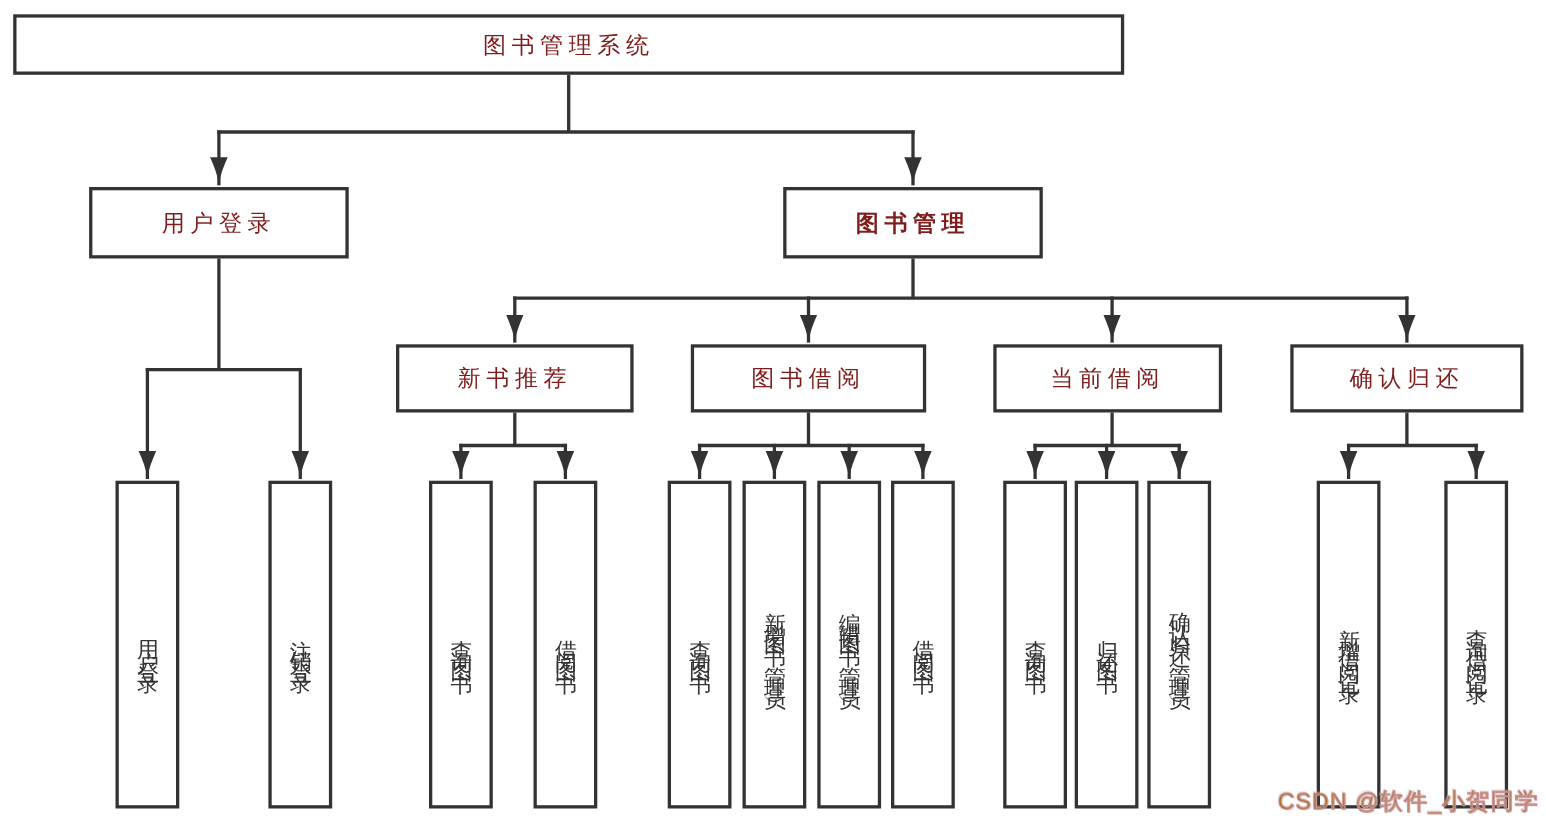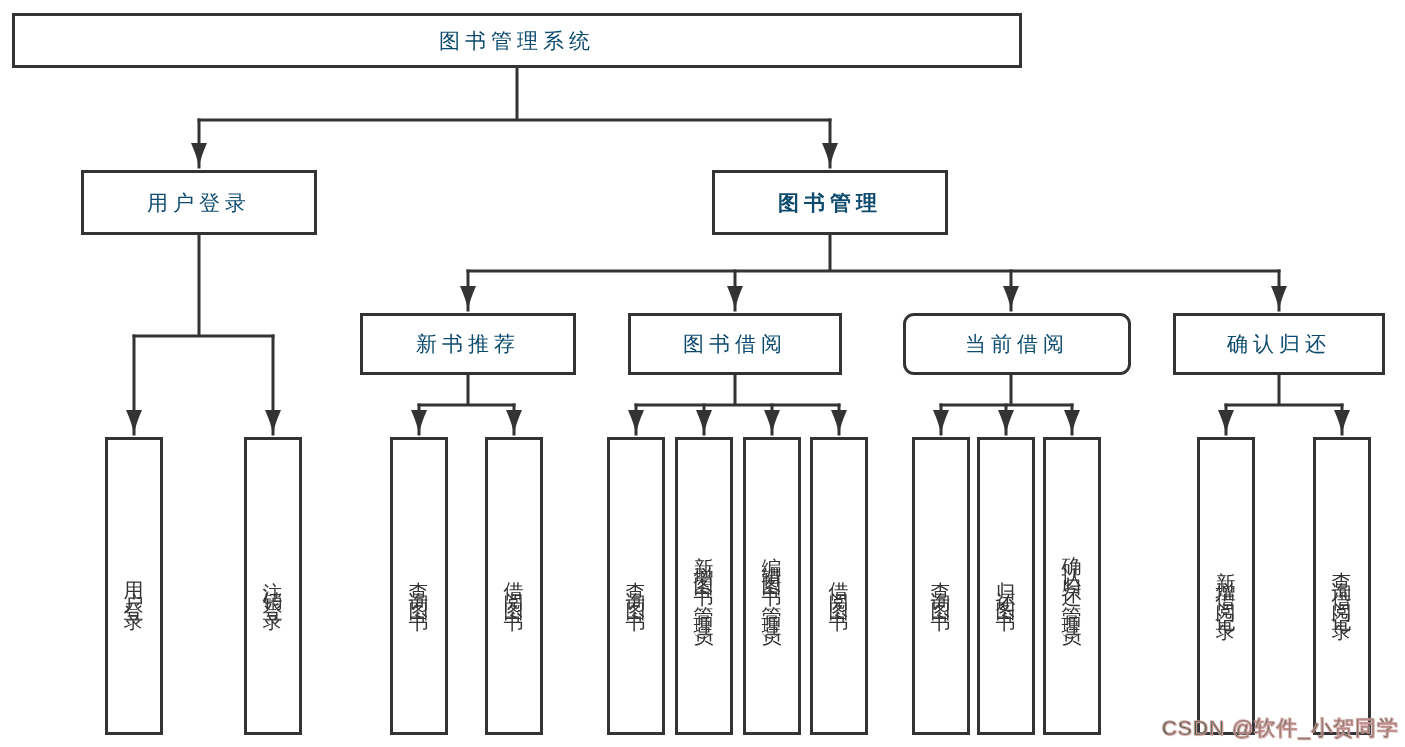--- a/index.html
+++ b/index.html
@@ -13,36 +13,36 @@
   .wires { position:absolute; left:0; top:0; z-index:1; }
 
   .node {
     position:absolute; box-sizing:border-box;
     border:3px solid #333333; background:#ffffff;
     display:flex; align-items:center; justify-content:center;
     color:#333333; z-index:2;
   }
   .node.hbox span {
     font-size:21px; letter-spacing:5px; white-space:nowrap;
-    color:#0c4a6e;
+    color:#7f1d1d;
   }
   .node.vbox span {
     writing-mode:vertical-rl; text-orientation:mixed;
     font-size:20px; letter-spacing:10px; line-height:1.1;
     color:#333333;
   }
   .root  { left:12px;  top:13px;  width:1010px; height:55px; }
   .lvl2  { top:170px; height:65px; width:236px; }
   .lvl3  { top:313px; height:62px; }
   .leaf  { top:437px; height:298px; width:58px; }
 
   .watermark {
     position:absolute; top:714px; right:6px; z-index:5;
     font-size:21px; letter-spacing:1px; white-space:nowrap;
-    color:#14532d;
+    color:#a16207;
     -webkit-text-stroke:1.2px rgba(201,146,146,0.9);
     text-shadow:1px 1px 1px rgba(197,140,140,0.55), -1px -1px 1px rgba(180,180,180,0.35);
   }
 </style>
 </head>
 <body>
 
 <div class="stage">
 
   <svg class="wires" width="1405" height="747" aria-hidden="true">
@@ -98,21 +98,21 @@
   <div class="node hbox lvl2" style="left:712px;font-weight:bold;">
     <span>图书管理</span>
   </div>
 
   <div class="node hbox lvl3" style="left:360px;width:216px;">
     <span>新书推荐</span>
   </div>
   <div class="node hbox lvl3" style="left:628px;width:214px;text-align:right;">
     <span>图书借阅</span>
   </div>
-  <div class="node hbox lvl3" style="left:903px;width:228px;border-radius:11px;">
+  <div class="node hbox lvl3" style="left:903px;width:208px;">
     <span>当前借阅</span>
   </div>
   <div class="node hbox lvl3" style="left:1173px;width:212px;">
     <span>确认归还</span>
   </div>
 
   <div class="node vbox leaf" style="left:105px;">
     <span>用户登录</span>
   </div>
   <div class="node vbox leaf" style="left:244px;">

